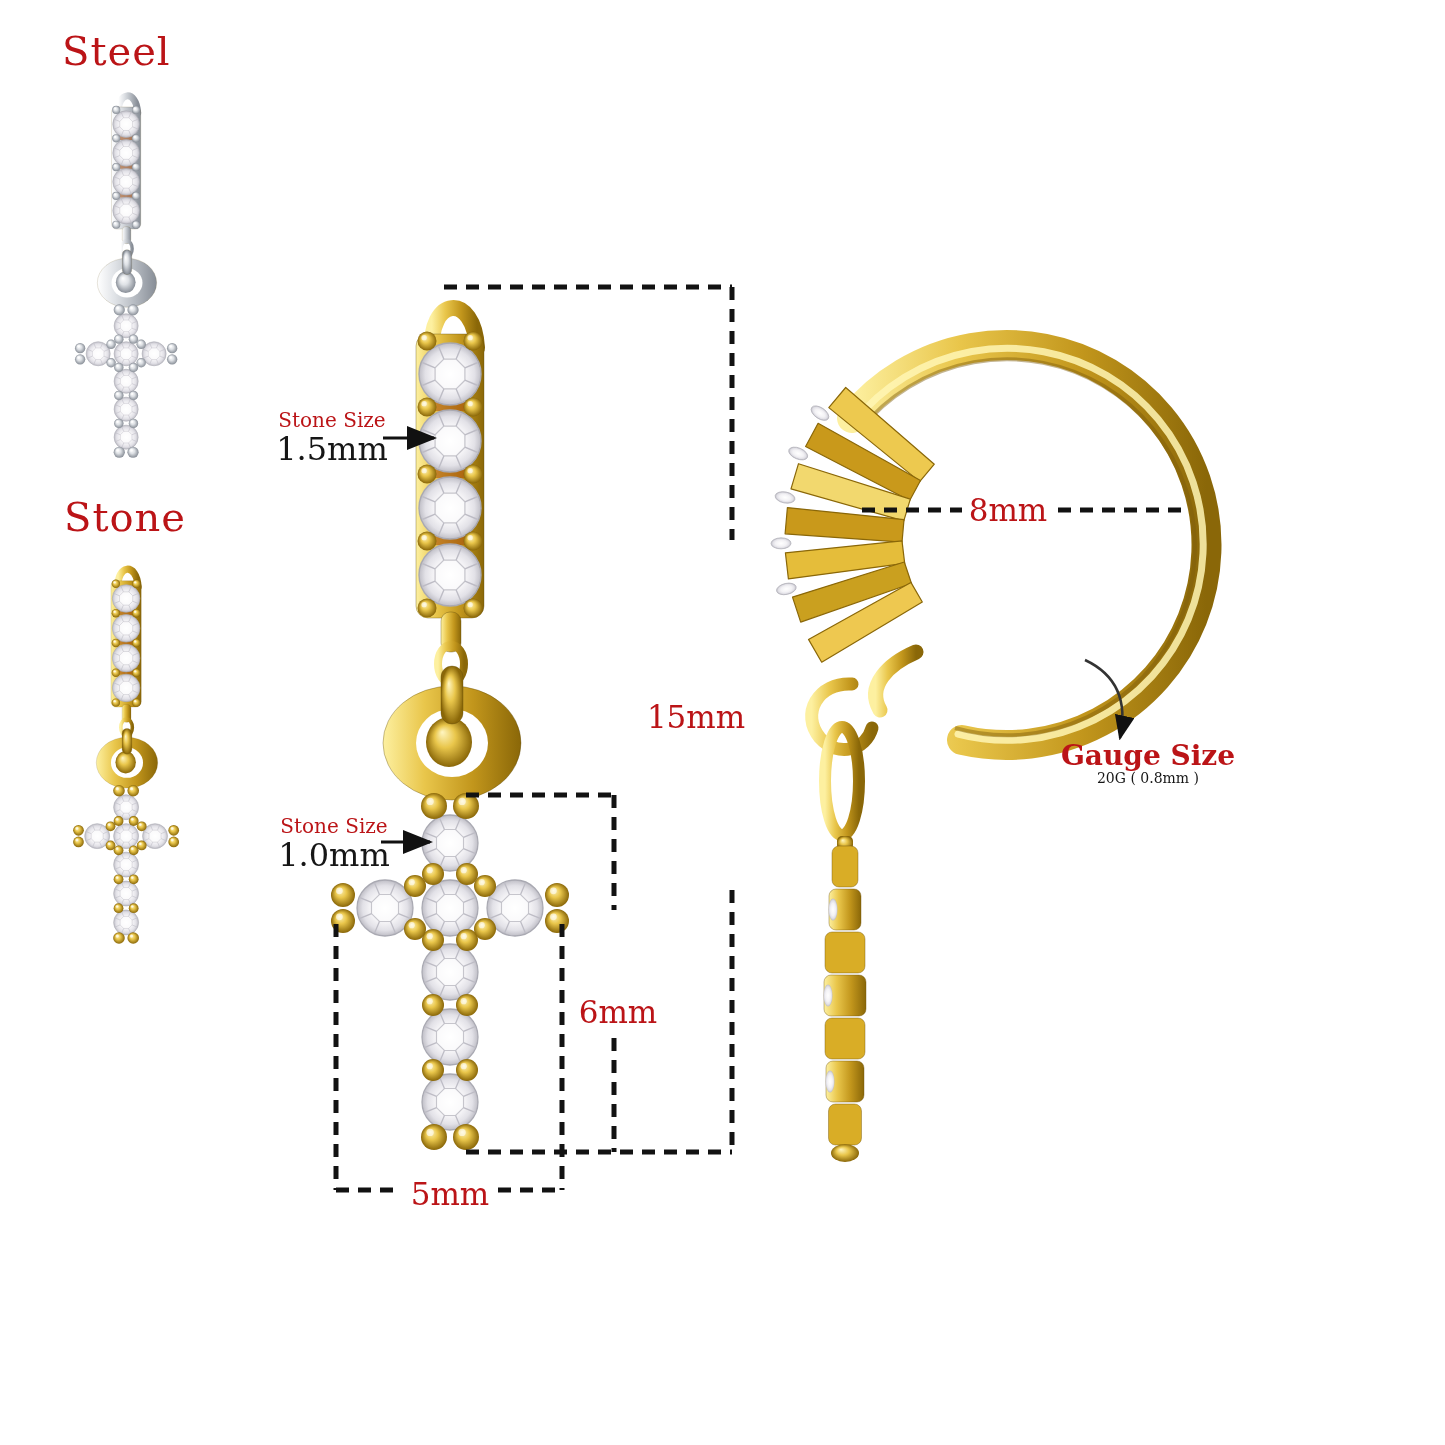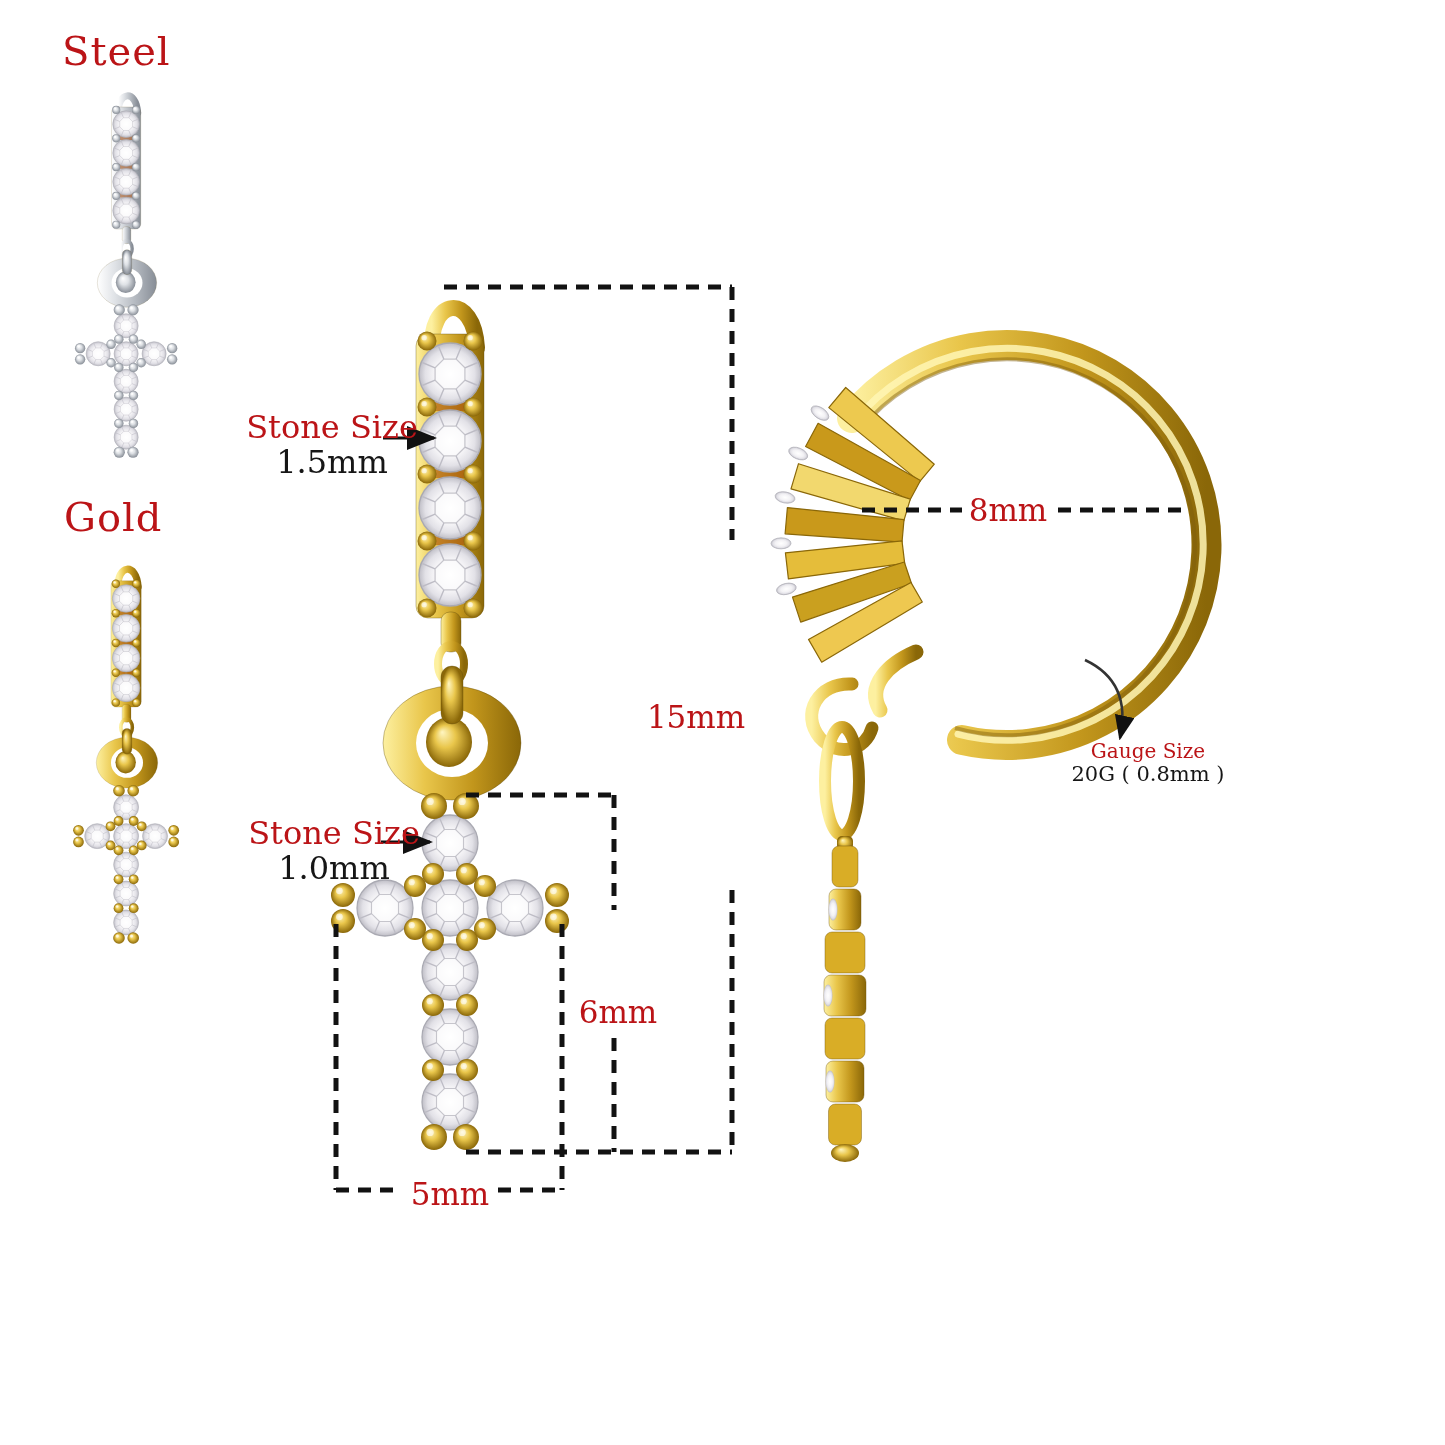--- a/index.html
+++ b/index.html
@@ -17,31 +17,31 @@
     font-size:40px;
     letter-spacing:1px;
     white-space:nowrap;
   }
   .anno{
     position:absolute;
     transform:translateX(-50%);
     text-align:center;
     white-space:nowrap;
   }
-  .anno-label{color:var(--red,#bb1417);font-size:32px;line-height:1.08;}
+  .anno-label{color:var(--red,#bb1417);font-size:20px;line-height:1.08;}
   .anno-value{color:var(--ink,#161616);font-size:32px;line-height:1.12;}
   .dim{
     position:absolute;
     transform:translateX(-50%);
     color:var(--red,#bb1417);
     font-size:31px;
     white-space:nowrap;
   }
-  .gauge .anno-label{font-size:20px;}
-  .gauge .anno-value{font-size:21px;}
+  .gauge .anno-label{font-size:28px;font-weight:bold;}
+  .gauge .anno-value{font-size:14px;}
 </style>
 </head>
 <body>
 
 <div class="canvas" style="--bg: #ffffff; --red: #bb1417; --ink: #161616;">
 
   <svg id="art" width="1445" height="1445" viewBox="0 0 1445 1445">
       <defs>
         <linearGradient id="goldLin" x1="0" y1="0" x2="1" y2="0">
           <stop offset="0" stop-color="#fdf0a0"></stop>
@@ -673,21 +673,21 @@
       </g>
       <g>
         <path d="M 383,438 L 434,438" fill="none" stroke="#111" stroke-width="3" marker-end="url(#arrowHd)"></path>
         <path d="M 381,842 L 430,842" fill="none" stroke="#111" stroke-width="3" marker-end="url(#arrowHd)"></path>
         <path d="M 1085,660 Q 1132,682 1120,738" fill="none" stroke="#333" stroke-width="2.5" marker-end="url(#arrowHd)"></path>
       </g>
     </svg>
 
   <div class="material-label" style="left:62px;top:28px">Steel</div>
 
-  <div class="material-label" style="left:64px;top:494px">Gold</div>
+  <div class="material-label" style="left:64px;top:494px">Stone</div>
 
   <div class="anno" style="left:332px;top:410px">
     <div class="anno-label">Stone Size</div>
     <div class="anno-value">1.5mm</div>
   </div>
 
   <div class="anno" style="left:334px;top:816px">
     <div class="anno-label">Stone Size</div>
     <div class="anno-value">1.0mm</div>
   </div>

